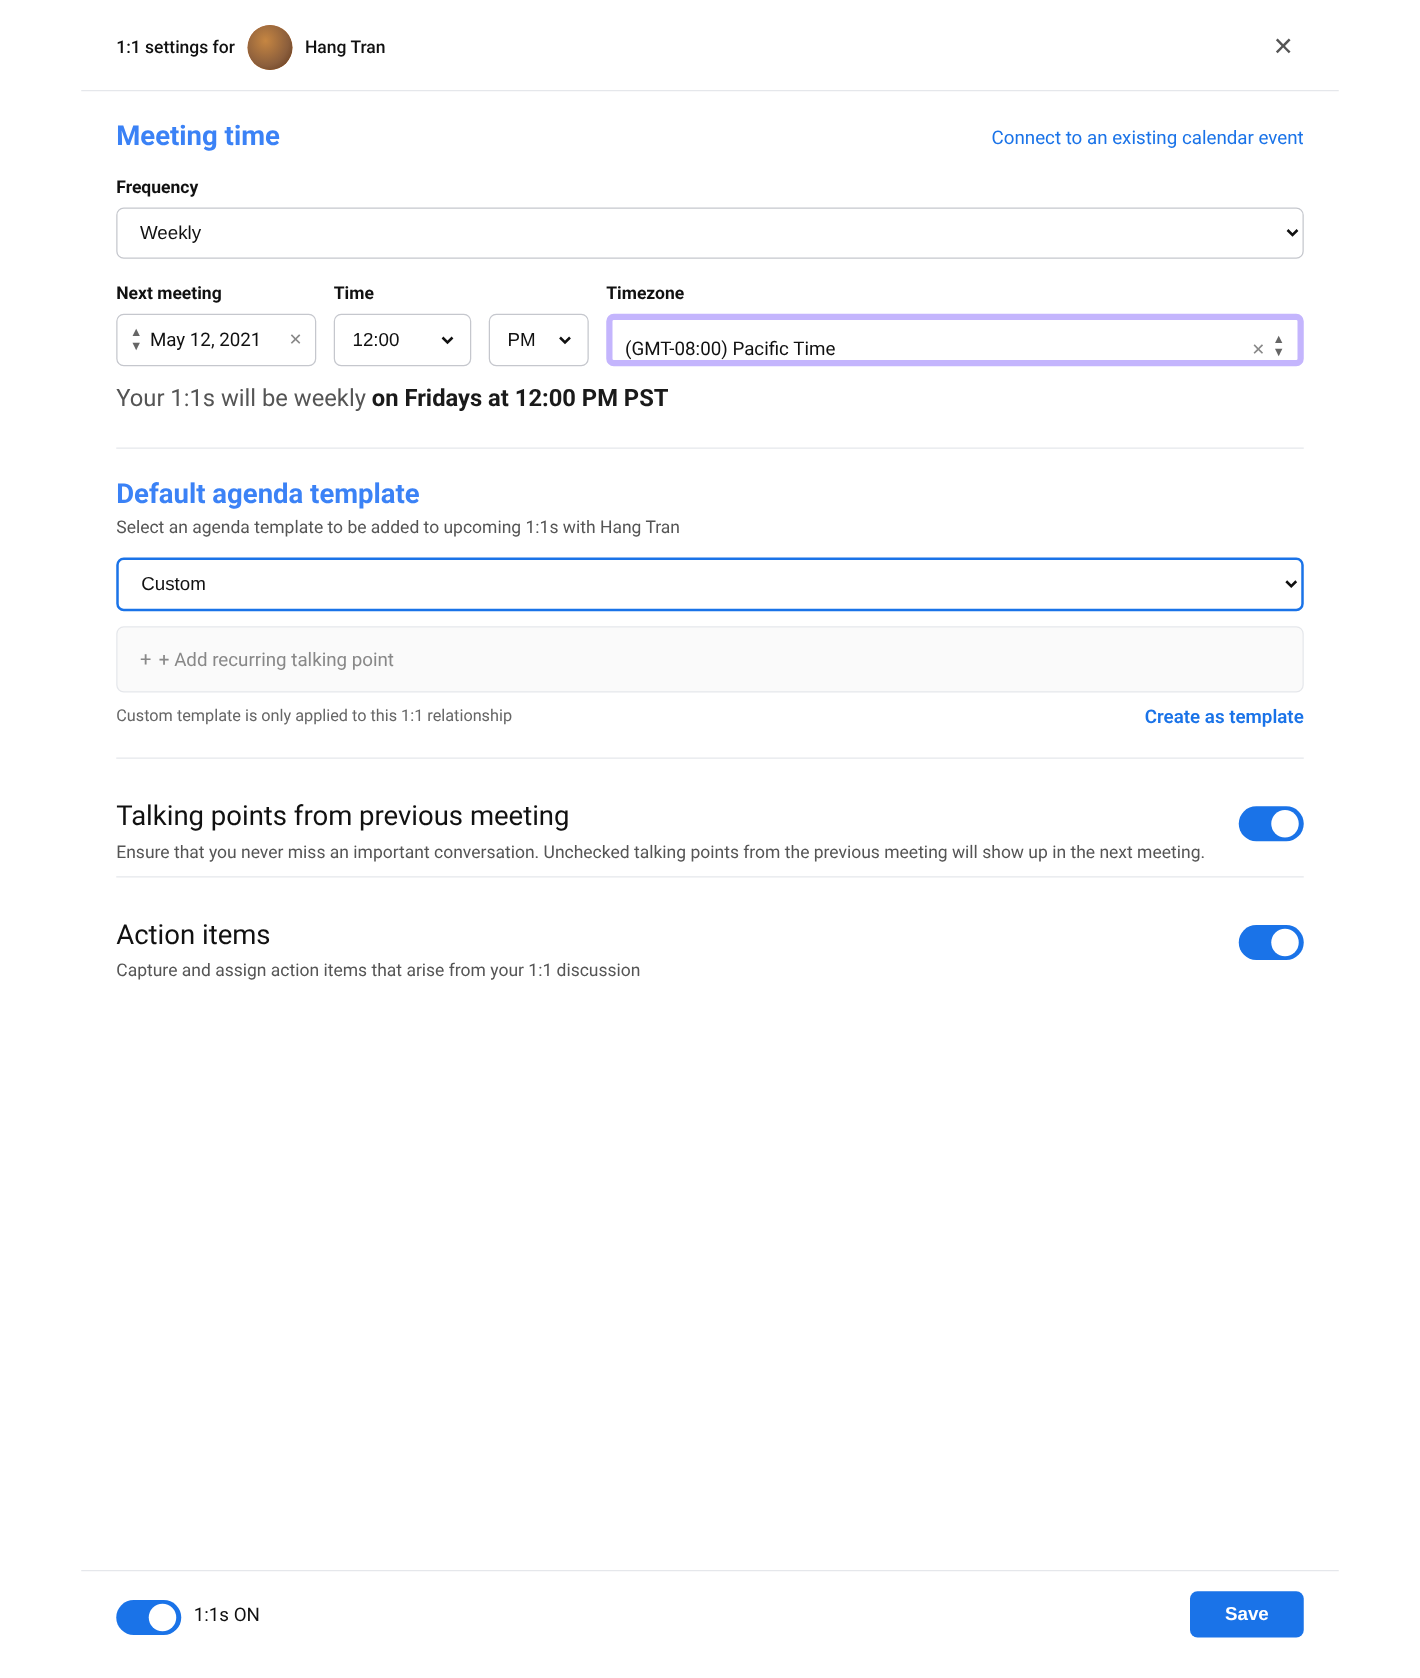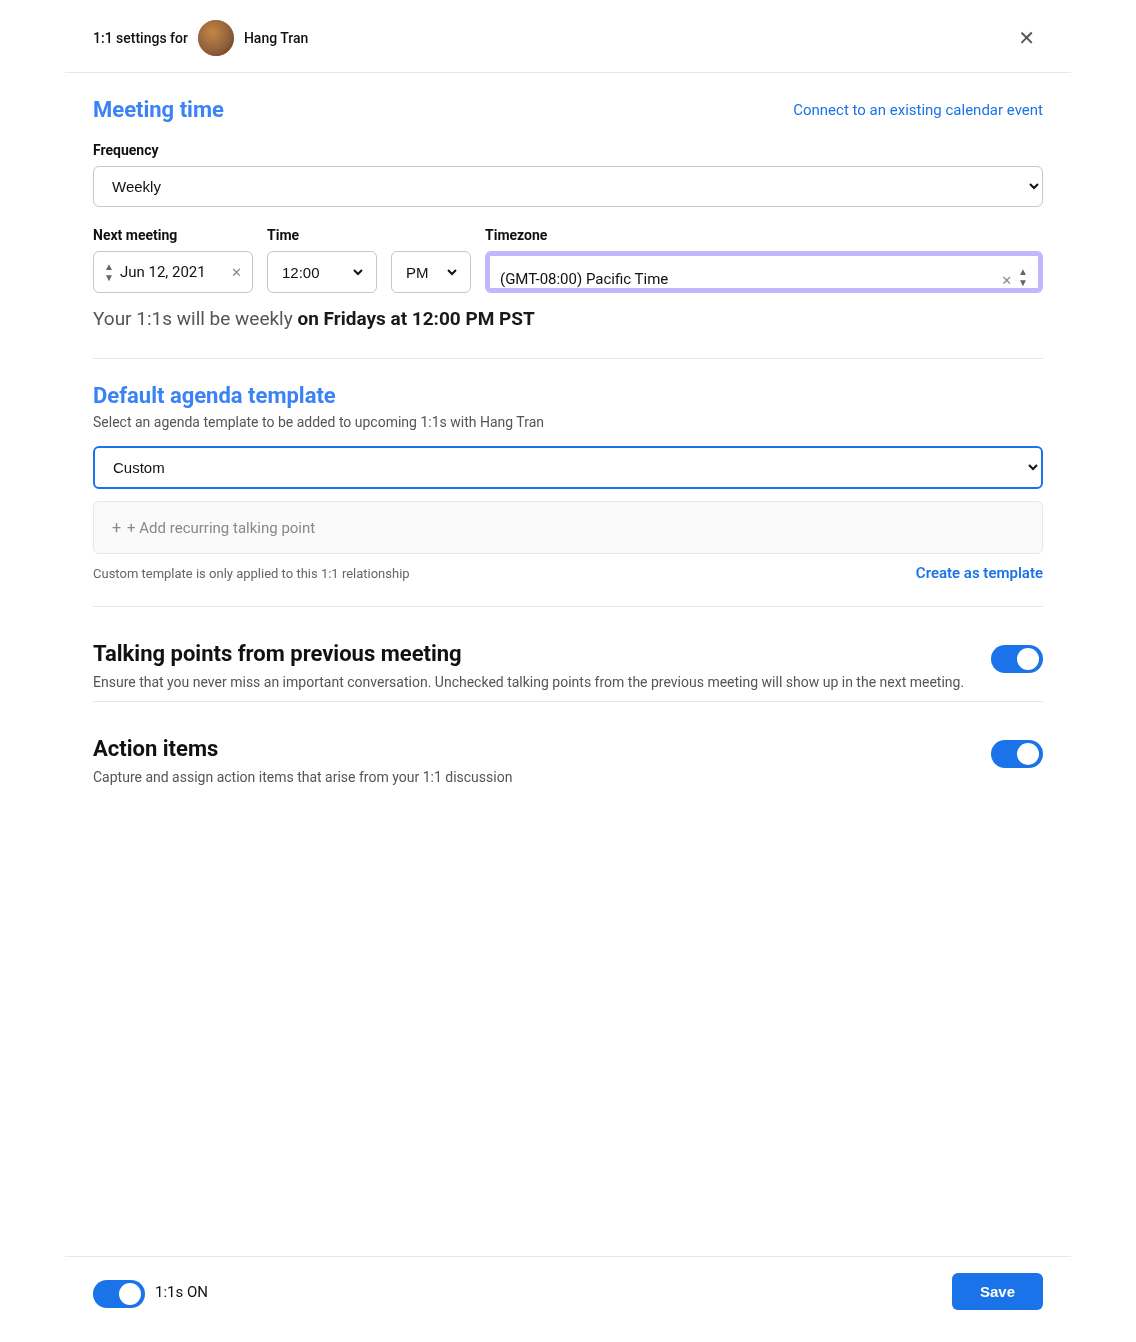--- a/index.html
+++ b/index.html
@@ -303,21 +303,21 @@
       padding-top: 10px;
     }
 
     .toggle-section-left {
       flex: 1;
       padding-right: 20px;
     }
 
     .toggle-section-title {
       font-size: 22px;
-      font-weight: 700;
+      font-weight: 400;
       color: #111;
       margin-bottom: 6px;
     }
 
     .toggle-section-desc {
       font-size: 14px;
       color: #555;
       line-height: 1.5;
     }
 
@@ -421,21 +421,21 @@
         <option>Weekly</option>
       </select>
     </div>
 
     <div class="next-meeting-row">
 
       <div class="field-group next-meeting">
         <div class="field-label">Next meeting</div>
         <div class="date-input-wrapper">
           <span class="arrows">▲<br>▼</span>
-          <span class="date-text">Jun 12, 2021</span>
+          <span class="date-text">May 12, 2021</span>
           <span class="clear-x">✕</span>
         </div>
       </div>
 
       <div class="field-group time">
         <div class="field-label">Time</div>
         <div class="time-select-wrapper">
           <select>
             <option>12:00</option>
           </select>

